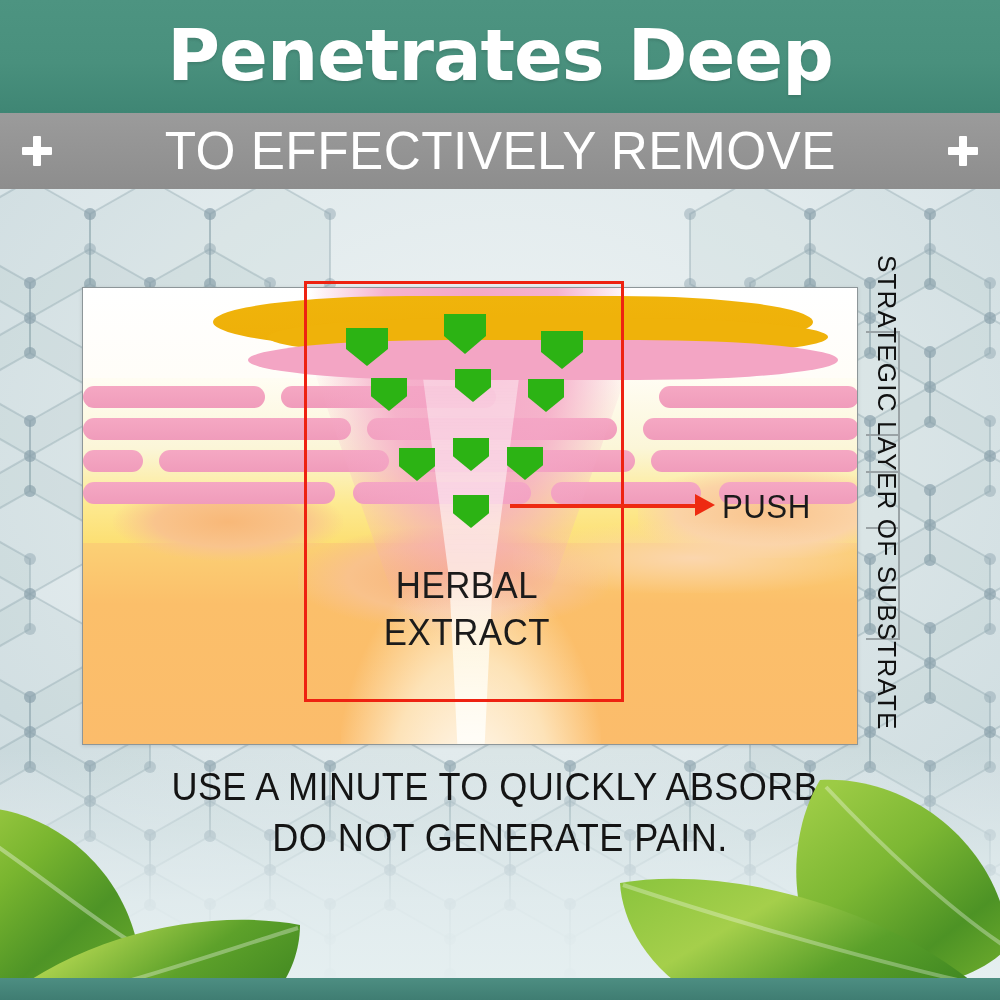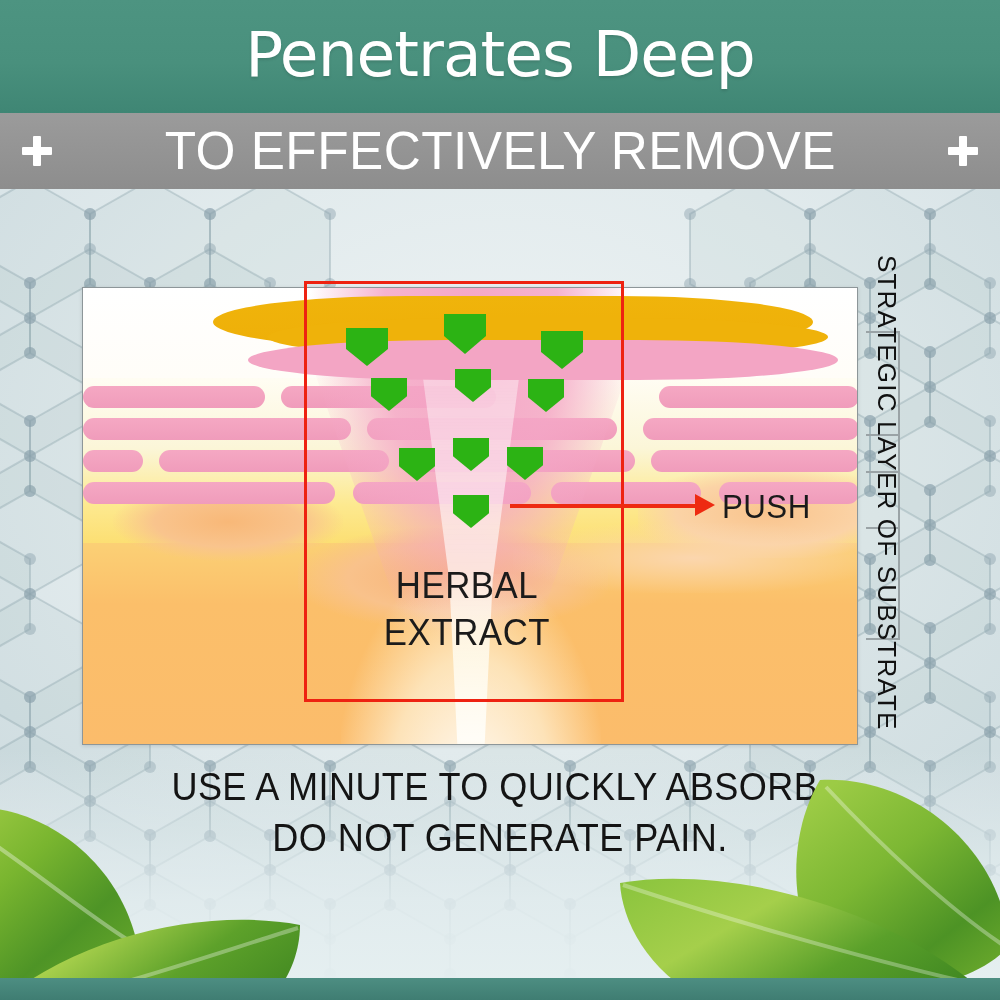--- a/index.html
+++ b/index.html
@@ -23,21 +23,21 @@
   }
 
   
   .hdr-teal{
     position:absolute; left:0; top:0; width:1000px; height:113px;
     background:linear-gradient(to bottom,#4d9481 0%,#49907d 55%,#3f8674 100%);
     display:flex; align-items:center; justify-content:center;
   }
   .hdr-teal .t{
     font-family:"DejaVu Sans", sans-serif;
-    font-weight:400; font-size:63px; color:#ffffff;
+    font-weight:700; font-size:72px; color:#ffffff;
     letter-spacing:-1px; line-height:1;
     text-shadow:0 2px 3px rgba(0,0,0,.12);
     transform:translateY(-2px);
   }
   .hdr-gray{
     position:absolute; left:0; top:113px; width:1000px; height:76px;
     background:linear-gradient(to bottom,#9b9b9b 0%,#949494 50%,#8d8d8d 100%);
     display:flex; align-items:center; justify-content:space-between;
     padding:0 22px;
     text-align:right;

